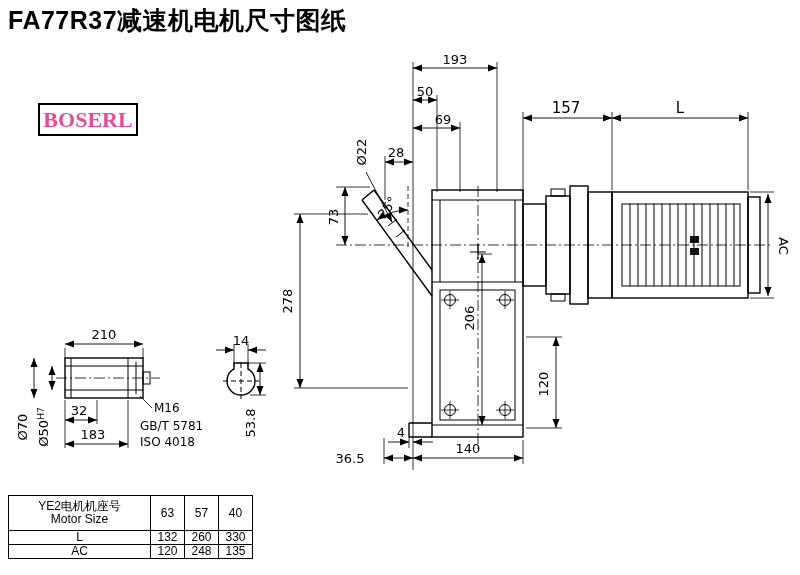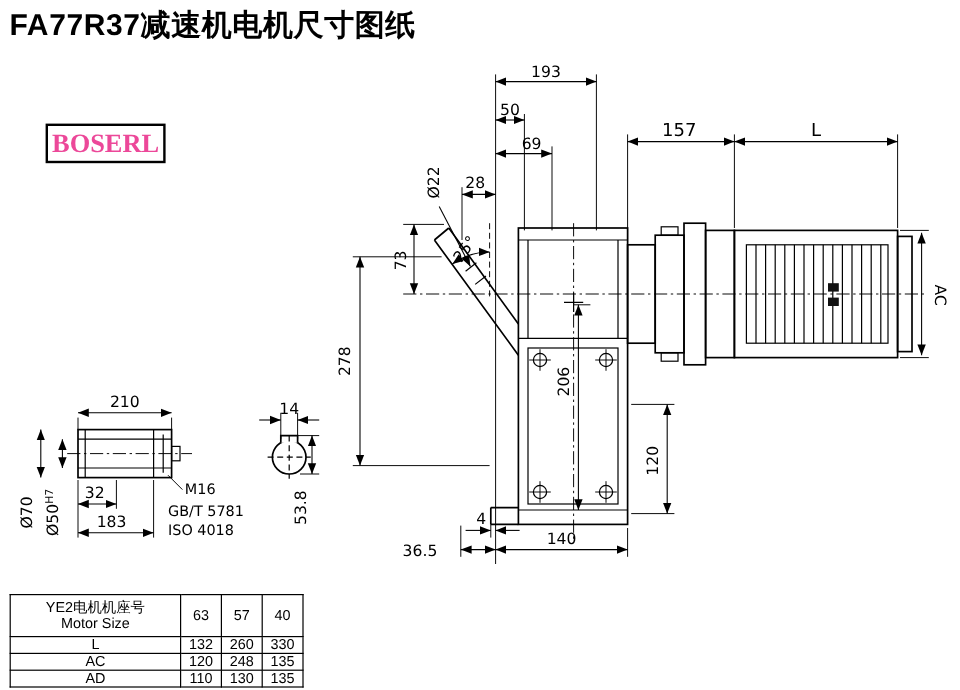--- a/index.html
+++ b/index.html
@@ -177,20 +177,14 @@
     <td>132</td>
     <td>260</td>
     <td>330</td>
   </tr>
   <tr class="dr">
     <td>AC</td>
     <td>120</td>
     <td>248</td>
     <td>135</td>
   </tr>
-  <tr class="dr">
-    <td>AD</td>
-    <td>110</td>
-    <td>130</td>
-    <td>135</td>
-  </tr>
 </tbody>
   </table>
 
 </body></html>

